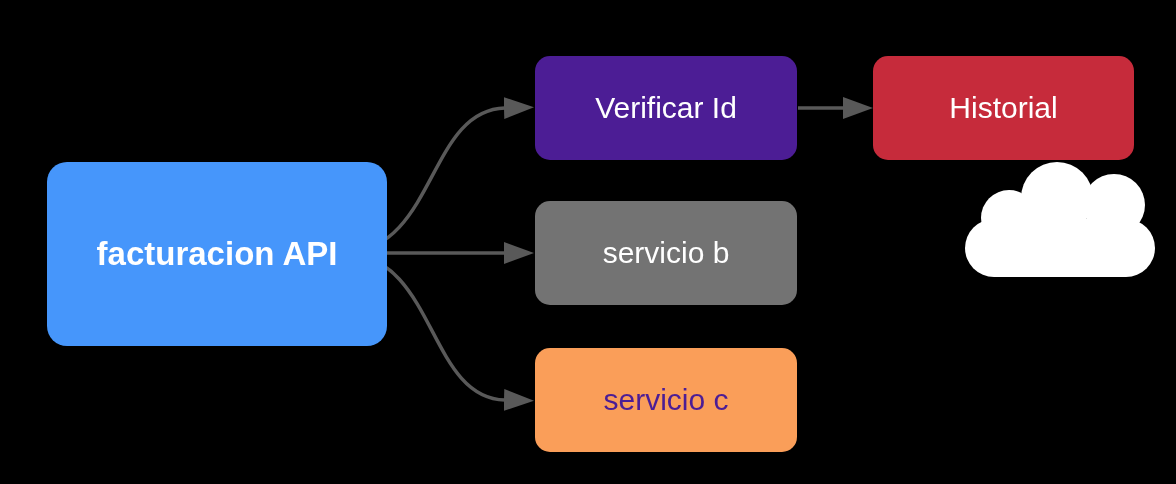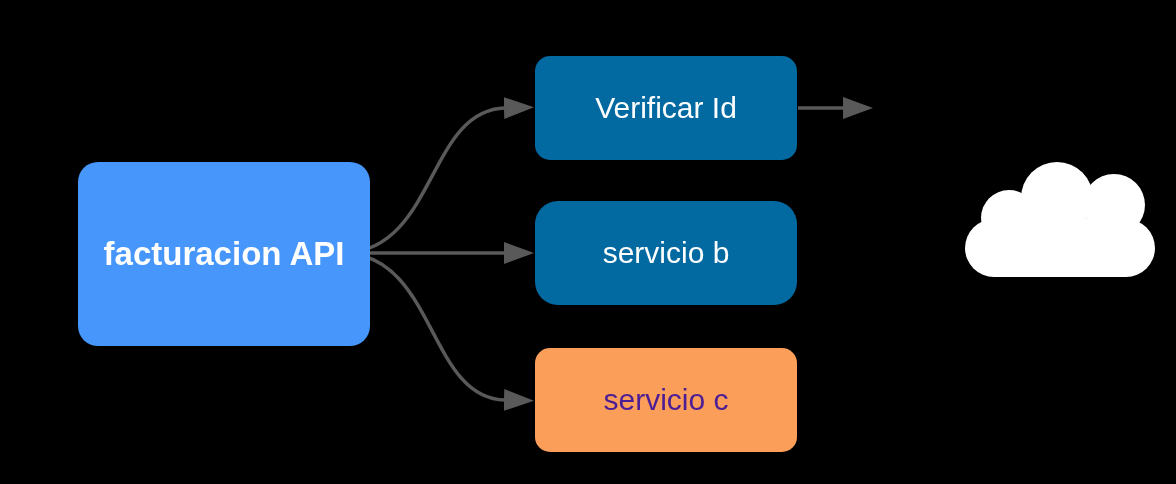--- a/index.html
+++ b/index.html
@@ -20,25 +20,24 @@
   .node {
     position: absolute;
     display: flex;
     align-items: center;
     justify-content: center;
     text-align: center;
     line-height: 1.15;
   }
   .node-main {
     left: 47px; top: 162px;
-    width: 292px; height: 184px;
+    width: 340px; height: 184px;
     border-radius: 20px;
     font-size: 33px;
     font-weight: bold;
-    margin-left: 31px;
   }
   .node-sm {
     width: 262px; height: 104px;
     border-radius: 15px;
     font-size: 30px;
     font-weight: normal;
   }
   .node-verificar { left: 535px; top: 56px; }
   .node-historial { left: 873px; top: 56px; width: 261px; }
   .node-servb     { left: 535px; top: 201px; }
@@ -68,26 +67,29 @@
     <path class="edge" d="M 346 253 C 436 248, 428 110, 505 108" marker-end="url(#arrowhead)" stroke="#595959"></path>
     <path class="edge" d="M 346 253 L 505 253" marker-end="url(#arrowhead)" stroke="#595959"></path>
     <path class="edge" d="M 346 253 C 436 258, 428 398, 505 400" marker-end="url(#arrowhead)" stroke="#595959"></path>
     <path class="edge" d="M 798 108 L 844 108" marker-end="url(#arrowhead)" stroke="#595959"></path>
   </svg>
 
   <div class="node node-main" style="background-color: rgb(70, 150, 251); color: rgb(255, 255, 255);">
     <span>facturacion API</span>
   </div>
 
-  <div class="node node-sm node-verificar" style="background-color: #0369a1; color: rgb(255, 255, 255);">
+  <div class="node node-sm node-verificar" style="background-color: #4c1d95; color: rgb(255, 255, 255);">
     <span>Verificar Id</span>
   </div>
 
+  <div class="node node-sm node-historial" style="background-color: rgb(198, 43, 59); color: rgb(255, 255, 255);">
+    <span>Historial</span>
+  </div>
 
-  <div class="node node-sm node-servb" style="background-color: #0369a1; color: rgb(255, 255, 255); border-radius: 23px;">
+  <div class="node node-sm node-servb" style="background-color: #737373; color: rgb(255, 255, 255);">
     <span>servicio b</span>
   </div>
 
   <div class="node node-sm node-servc" style="background-color: rgb(250, 158, 89); color: #4c1d95;">
     <span>servicio c</span>
   </div>
 
   <div class="cloud">
     <div class="blob blob-base" style="background-color: rgb(255, 255, 255);"></div>
     <div class="blob blob-top" style="background-color: rgb(255, 255, 255);"></div>

